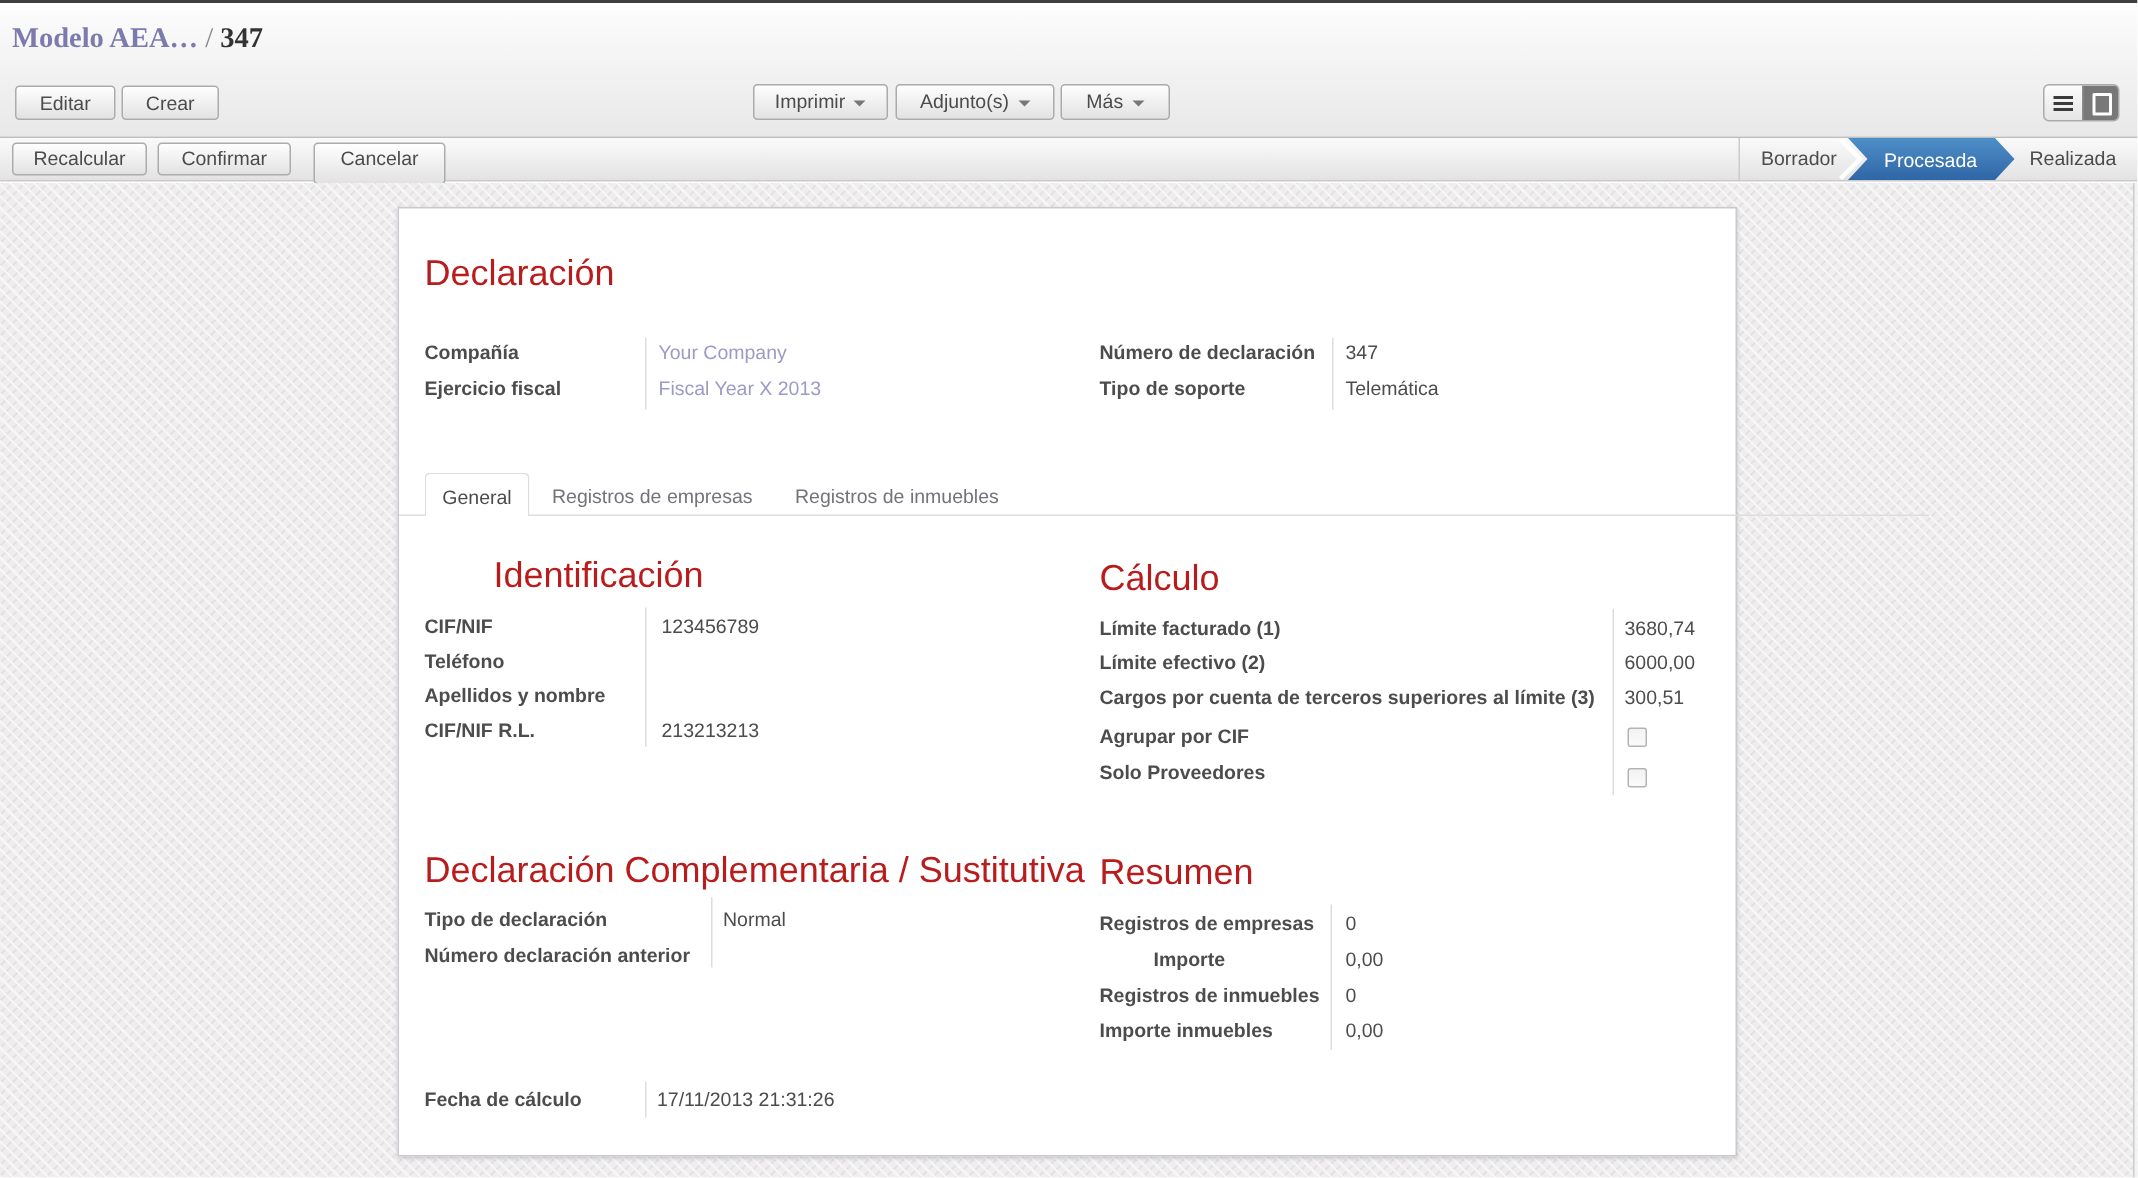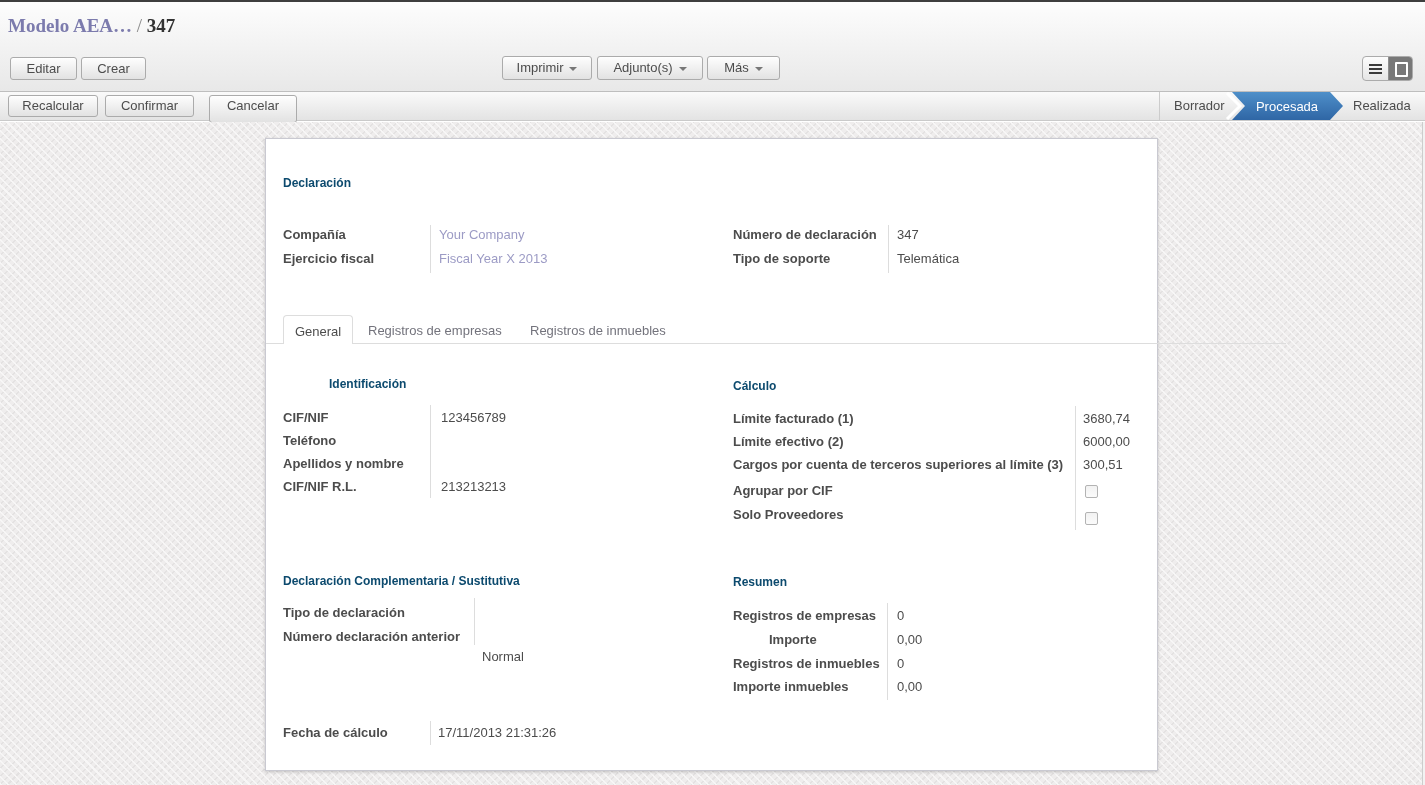--- a/index.html
+++ b/index.html
@@ -42,21 +42,21 @@
 #content { position:absolute; left:0; top:122px; width:1425px; height:663px; background-color:#efeded;
   background-image:
    repeating-linear-gradient(45deg, #f7f6f6 0px, #f7f6f6 1.5px, rgba(0,0,0,0) 1.5px, rgba(0,0,0,0) 5.5px),
    repeating-linear-gradient(135deg, #e4e2e2 0px, #e4e2e2 1.5px, rgba(0,0,0,0) 1.5px, rgba(0,0,0,0) 5.5px);
 }
 #rightedge { position:absolute; right:0; top:122px; width:3px; height:663px; background:#f2f2f2; border-left:1px solid #cdcdcd; }
 
 #sheet { position:absolute; left:265px; top:16px; width:893px; height:633px; background:#fff;
   border:1px solid #c9c9d1; box-shadow:0 1px 3px rgba(0,0,0,.2); }
 
-h2.sect { position:absolute; font-size:12px; font-weight:bold; color:#0c4a6e; line-height:20px; white-space:nowrap; }
+h2.sect { position:absolute; font-size:24px; font-weight:normal; color:#b91c1c; line-height:20px; white-space:nowrap; }
 
 .glabel { position:absolute; font-weight:bold; color:#4c4c4c; white-space:nowrap; }
 .gval  { position:absolute; color:#4c4c4c; white-space:nowrap; }
 .gval.link { color:#9c9bc5; }
 .vline { position:absolute; width:1px; background:#ddd; }
 
 
 #tabbar { position:absolute; left:0px; top:176px; width:1020px; height:29px; border-bottom:1px solid #ddd; }
 #tab1 { position:absolute; left:17px; top:0px; width:70px; height:29px; background:#fff; border:1px solid #ddd;
   border-bottom:none; border-radius:4px 4px 0 0; text-align:center; line-height:31px; color:#4c4c4c; }
@@ -149,21 +149,21 @@
     <div class="gval" style="left:817px; top:272px;">3680,74</div>
     <div class="gval" style="left:817px; top:295px;">6000,00</div>
     <div class="gval" style="left:817px; top:318px;">300,51</div>
     <div class="cbox" style="left:819px; top:346px;"></div>
     <div class="cbox" style="left:819px; top:373px;"></div>
 
     <h2 class="sect" style="left:17px; top:432px;">Declaración Complementaria / Sustitutiva</h2>
     <div class="glabel" style="left:17px; top:466px;">Tipo de declaración</div>
     <div class="glabel" style="left:17px; top:490px;">Número declaración anterior</div>
     <div class="vline" style="left:208px; top:459px; height:47px;"></div>
-    <div class="gval" style="left:216px; top:466px;margin-top:44px;">Normal</div>
+    <div class="gval" style="left:216px; top:466px;">Normal</div>
 
     <h2 class="sect" style="left:467px; top:433px;">Resumen</h2>
     <div class="glabel" style="left:467px; top:469px;">Registros de empresas</div>
     <div class="glabel" style="left:467px; top:493px;margin-left:36px;">Importe</div>
     <div class="glabel" style="left:467px; top:517px;">Registros de inmuebles</div>
     <div class="glabel" style="left:467px; top:540px;">Importe inmuebles</div>
     <div class="vline" style="left:621px; top:464px; height:97px;"></div>
     <div class="gval" style="left:631px; top:469px;">0</div>
     <div class="gval" style="left:631px; top:493px;">0,00</div>
     <div class="gval" style="left:631px; top:517px;">0</div>

